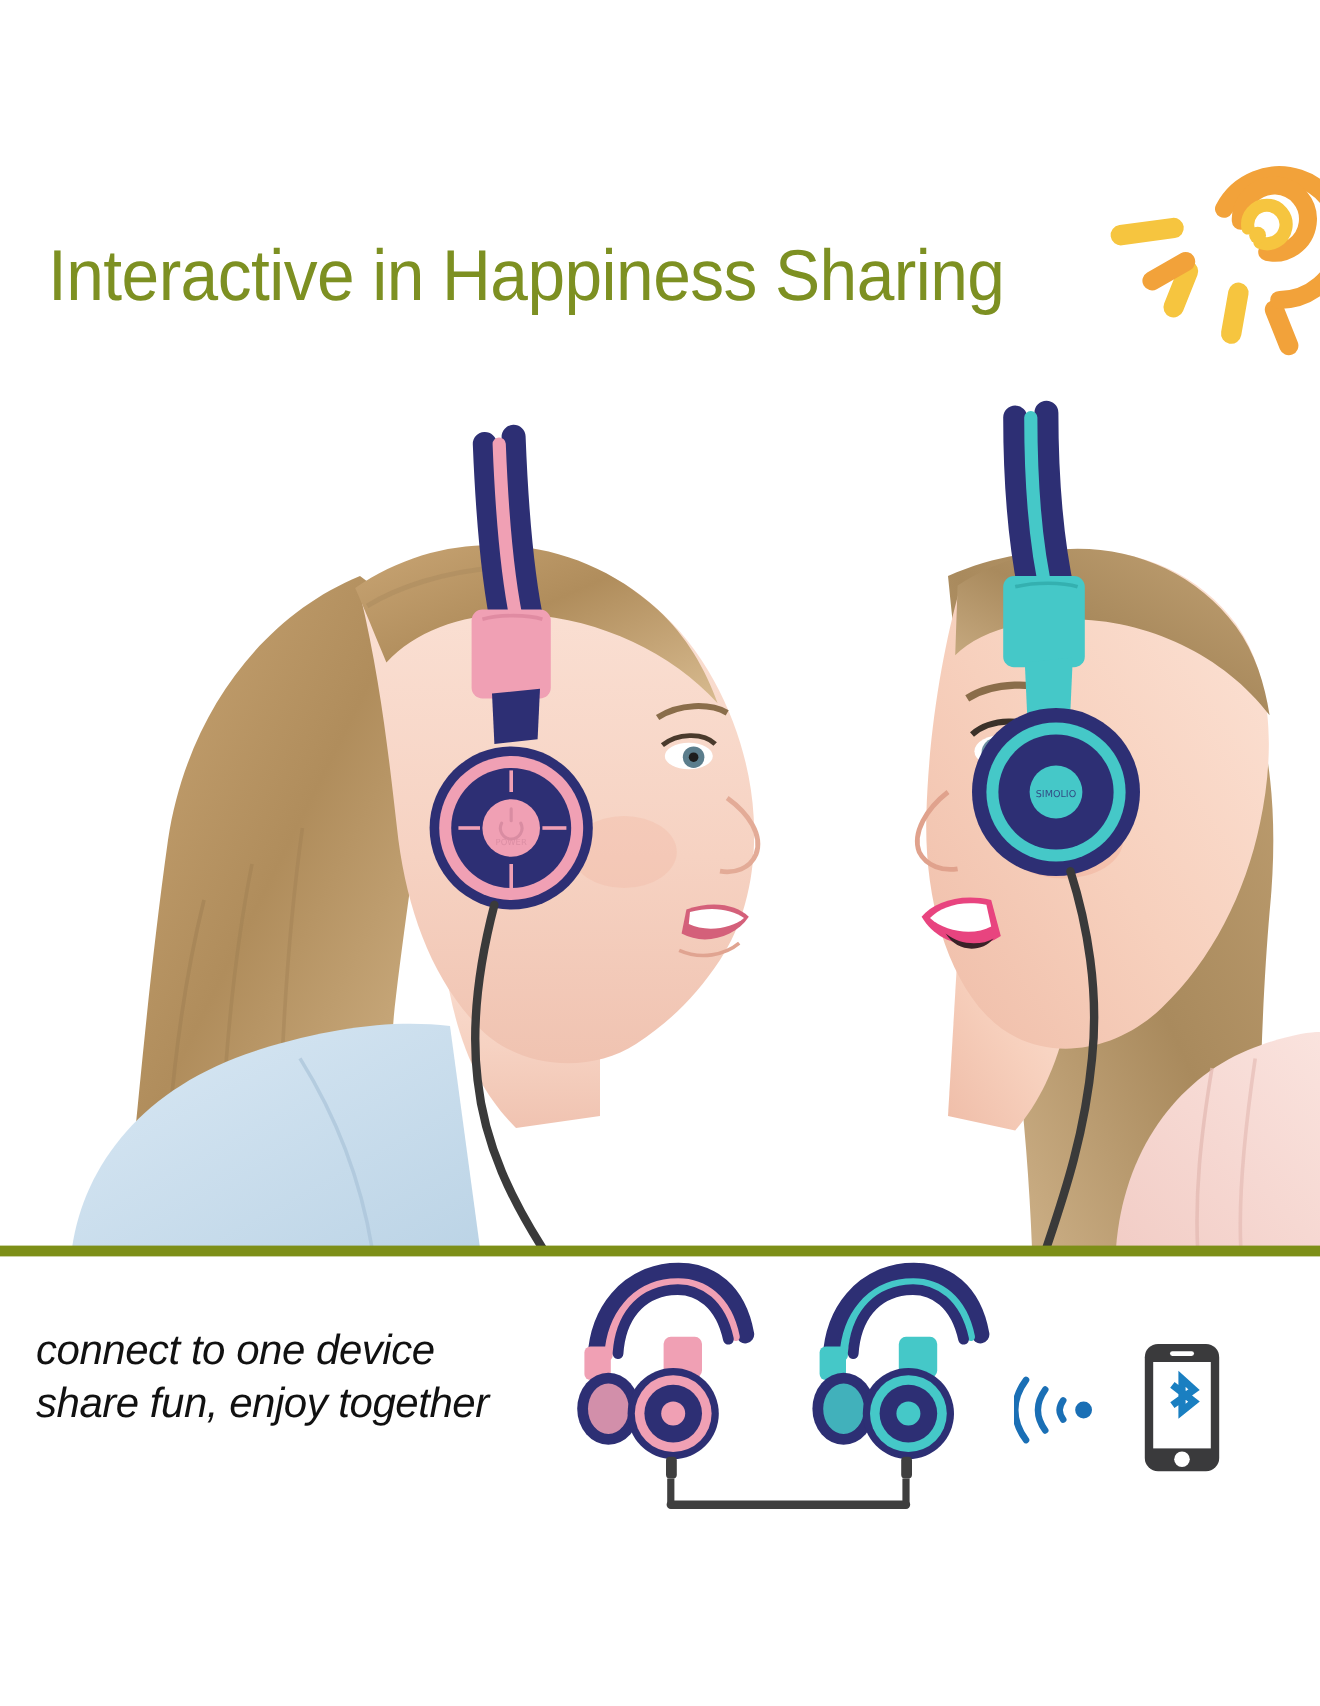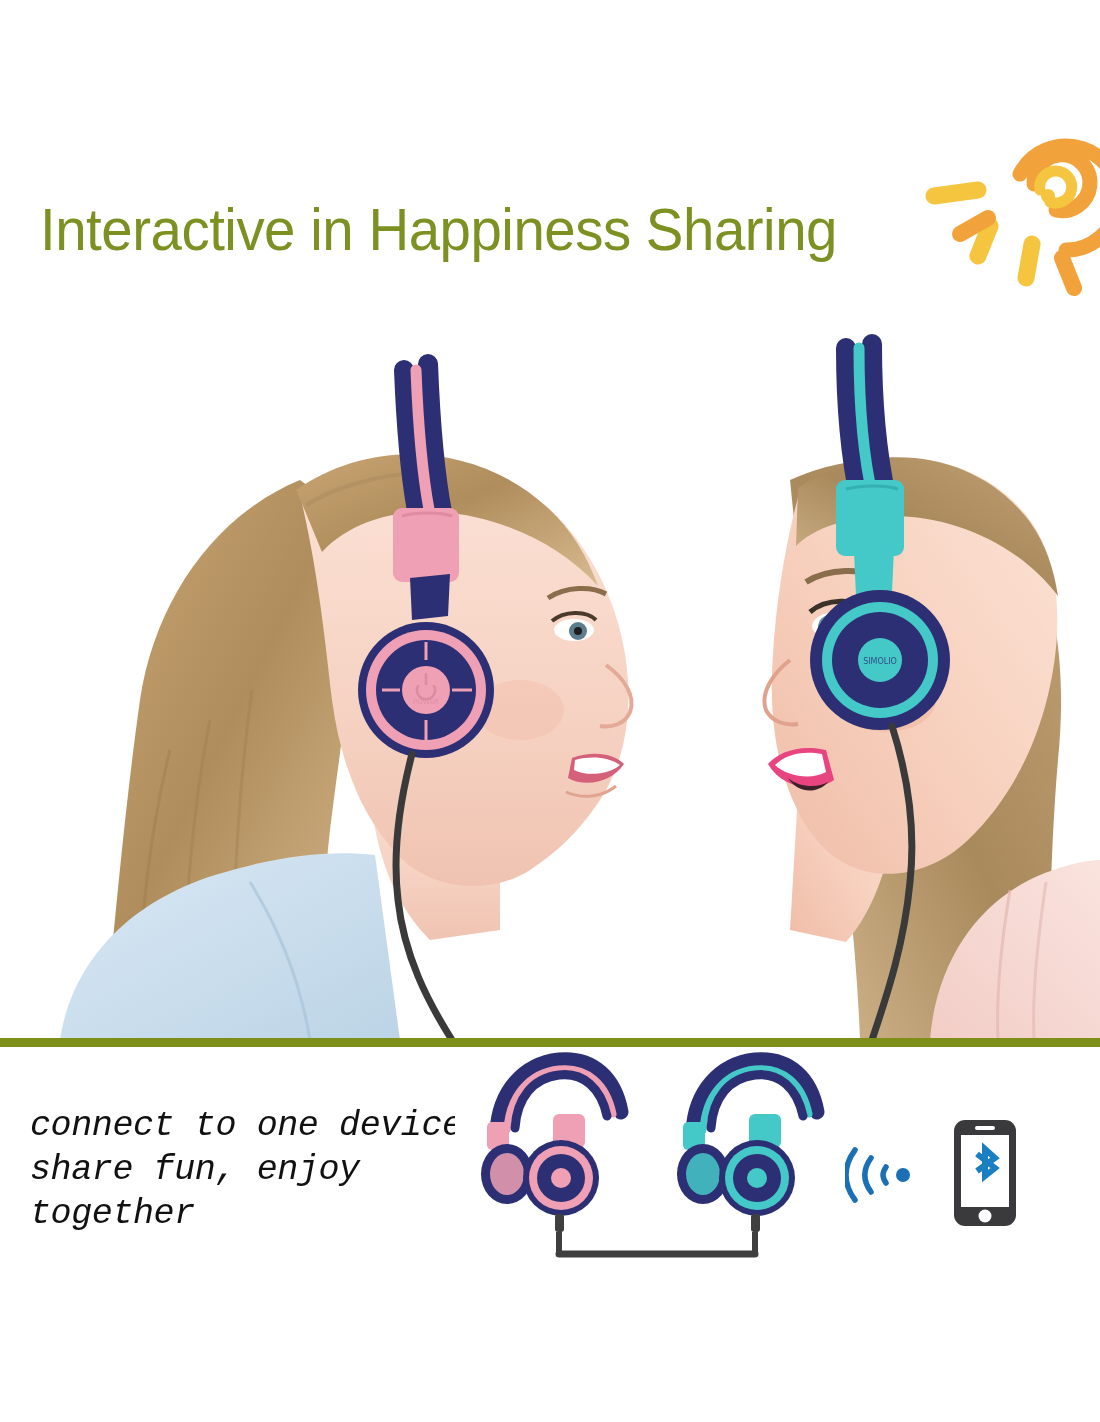--- a/index.html
+++ b/index.html
@@ -37,21 +37,21 @@
 
   
   .divider {
     position: absolute; left: 0; top: 1038px; width: 1100px; height: 9px;
     background: #7d8f18;
   }
 
   
   .caption {
     position: absolute; left: 30px; top: 1104px; width: 470px;
-    font-family: Liberation Mono, monospace;
+    font-family: Liberation Sans, sans-serif;
     font-style: italic;
     font-size: 35px;
     line-height: 44px;
     color: #111111;
     letter-spacing: -0.4px;
   }
   .caption span { display: block; }
 
   
   .product-row {

